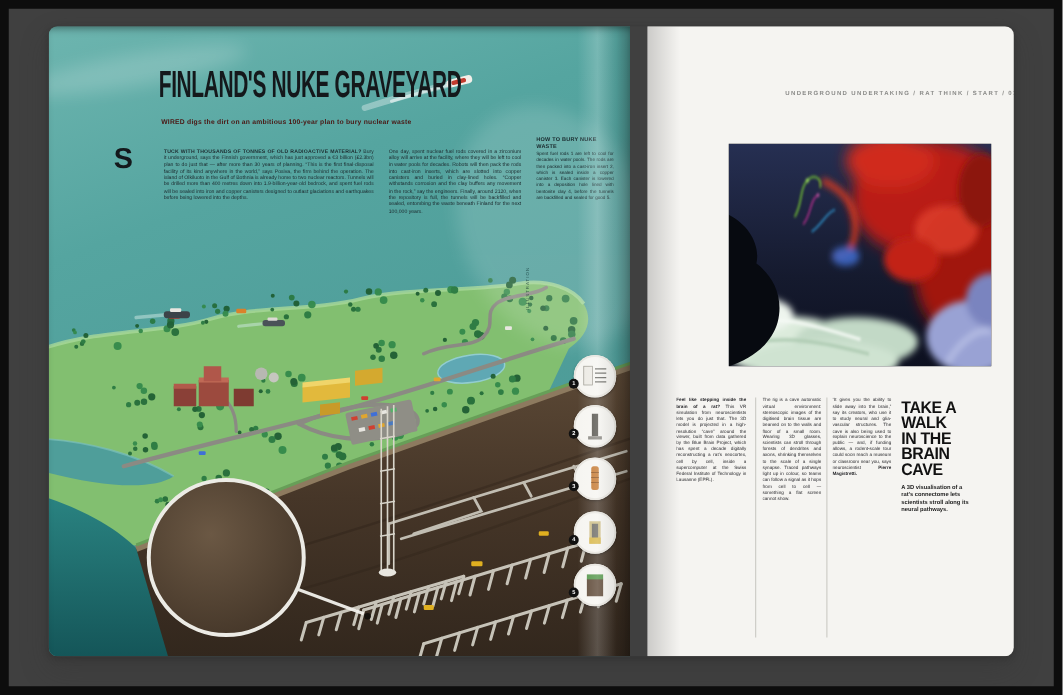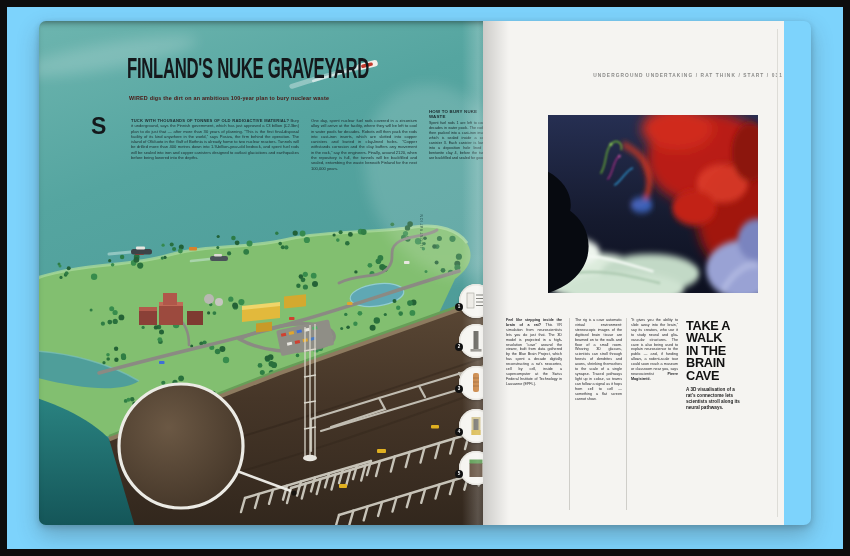--- a/index.html
+++ b/index.html
@@ -1,21 +1,21 @@
 <!DOCTYPE html>
 <html><head>
 <meta charset="utf-8">
 <style>
   html,body{margin:0;padding:0;background:#ffffff;}
-  .canvas{position:relative;width:850px;height:556px;box-sizing:border-box;border:7px solid #0d0d0d;background:#7dd3fc;overflow:hidden;font-family:"Liberation Sans",sans-serif;}
+  .canvas{position:relative;width:850px;height:556px;box-sizing:border-box;border:7px solid #0d0d0d;background:#404040;overflow:hidden;font-family:"Liberation Sans",sans-serif;}
   .spread{position:absolute;left:32px;top:14px;width:772px;height:504px;border-radius:7px;overflow:hidden;
           box-shadow:0 10px 22px rgba(50,50,50,.30),0 2px 6px rgba(0,0,0,.18);}
   .page{position:absolute;top:0;height:504px;overflow:hidden;}
   .page.left{left:0;width:465px;background:linear-gradient(160deg,#6db5af 0%,#55a5a0 28%,#4f9e9a 55%,#4b9894 100%);}
-  .page.right{left:444px;width:301px;background:#f5f4f1;}
+  .page.right{left:479px;width:301px;background:#f5f4f1;}
   .page.left::after{content:"";position:absolute;inset:0;box-shadow:inset 0 5px 7px -4px rgba(0,0,0,.5);pointer-events:none;}
 
   
   .lp-title{position:absolute;left:88px;top:30px;color:#14181b;font-weight:700;font-size:27px;letter-spacing:-.5px;white-space:nowrap;transform:scaleX(.62) scaleY(1.12);transform-origin:left top;}
   .lp-stand{position:absolute;left:90px;top:74px;width:225px;color:#4a1512;font-weight:700;font-size:5.4px;letter-spacing:.2px;}
   .dropcap{position:absolute;left:52px;top:94px;font-size:23px;font-weight:800;color:#14181b;line-height:1;}
   .lp-col{position:absolute;top:97px;font-size:4.1px;line-height:5.3px;color:#1d2b2f;text-align:justify;overflow:hidden;height:116px;}
   .lp-col1{left:92px;width:168px;}
   .lp-col2{left:272px;width:106px;}
   .lede{font-weight:800;letter-spacing:.2px;}

